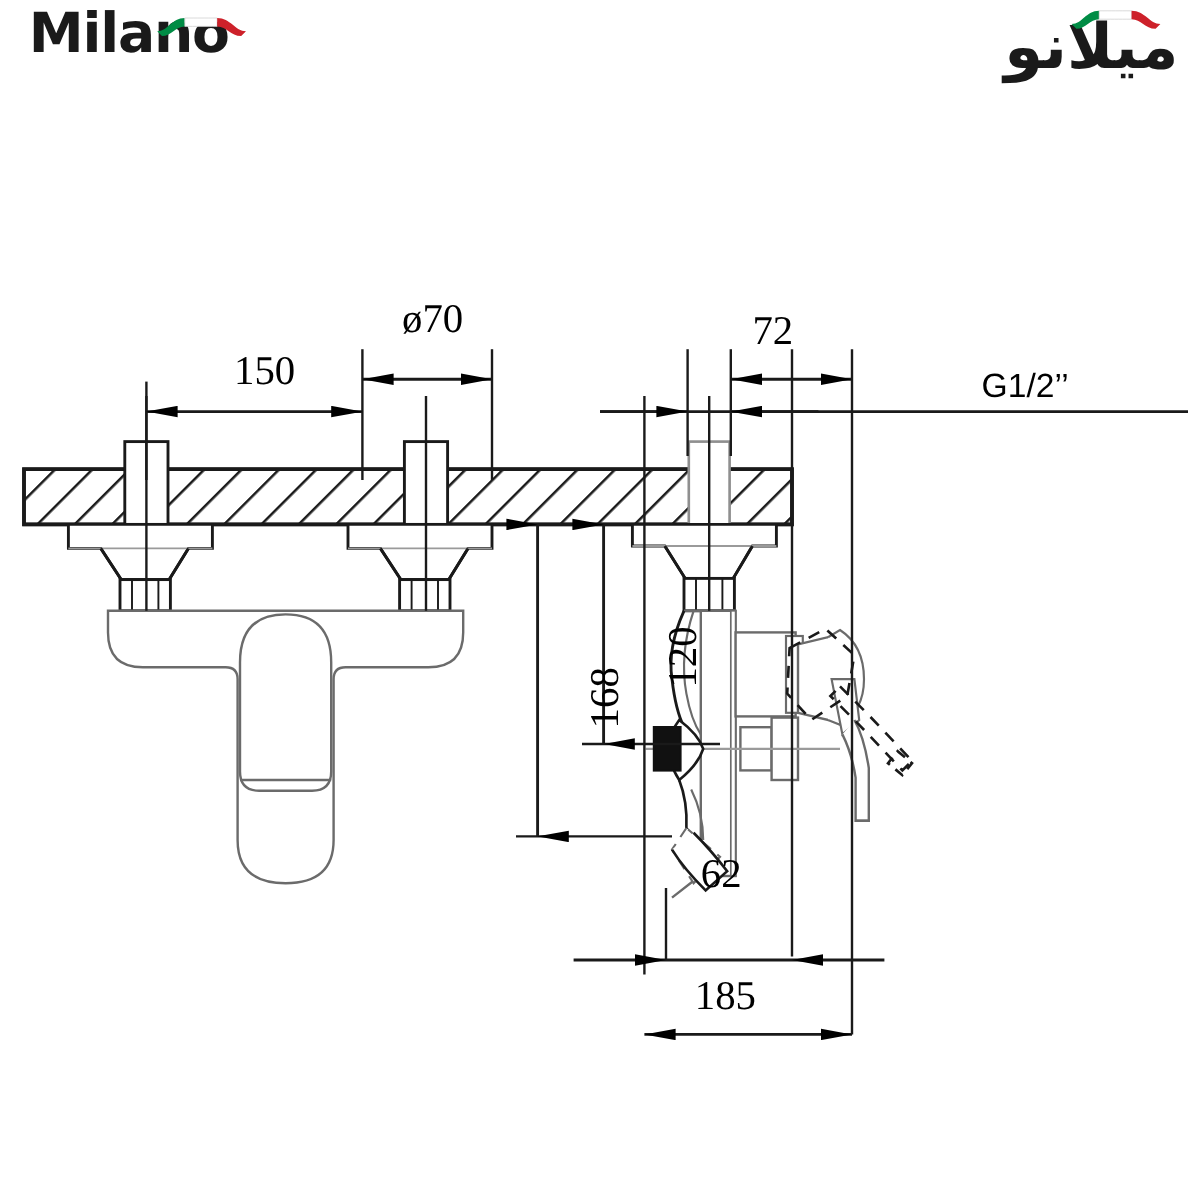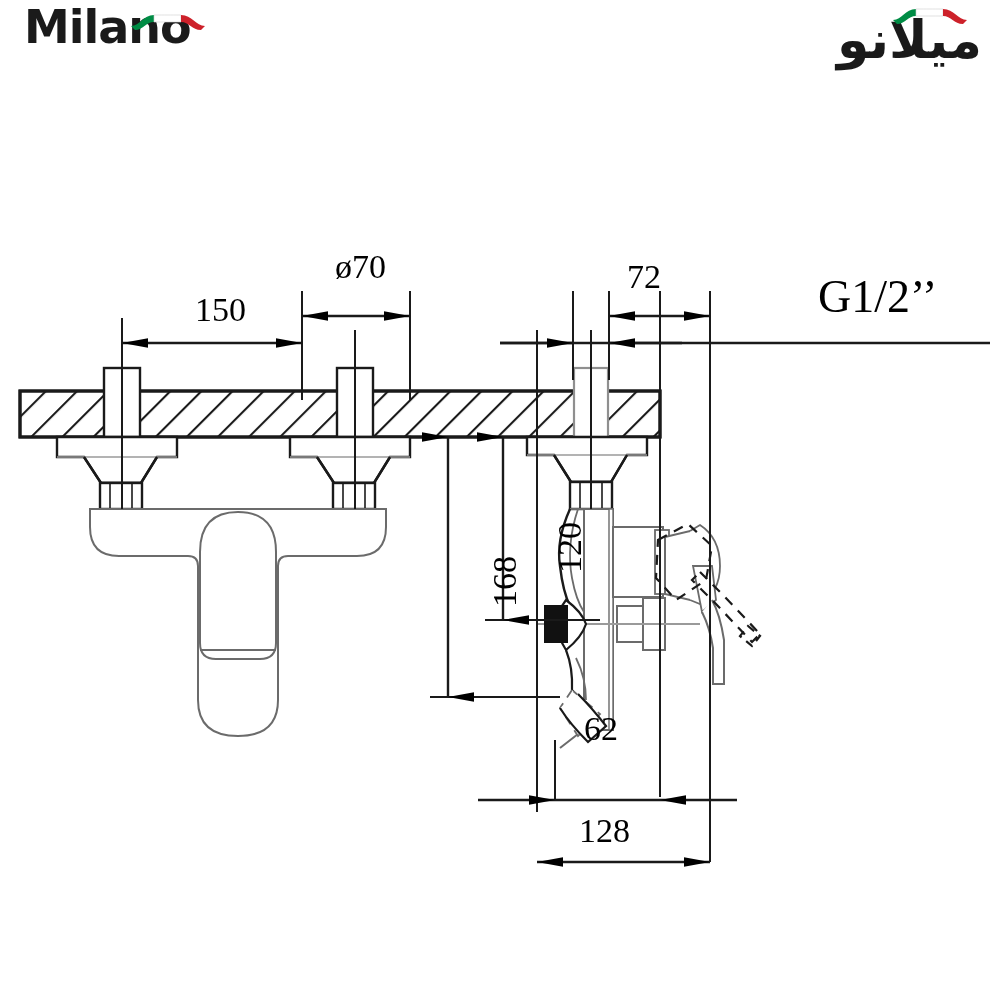--- a/index.html
+++ b/index.html
@@ -55,24 +55,25 @@
     color:#000;
     white-space:nowrap;
     letter-spacing:0px;
   }
   .dimtext.vert{
     transform-origin:0 0;
     transform:rotate(-90deg);
   }
   .thread-label{
     position:absolute;
-    font-family:Liberation Serif, serif;
-    font-size:46px;
+    font-family:Liberation Sans, sans-serif;
+    font-size:28px;
     color:#000;
     white-space:nowrap;
+    margin-top:36px;
   }
 </style>
 </head>
 <body>
 
 <div id="root">
 
   <div class="brand-left">
     <span class="word">Milano</span>
     <span class="flag" style="left:106px;top:6px;">
@@ -336,15 +337,15 @@
   <div class="dimtext" style="left:627px;top:247px;margin-top:11px;">72</div>
 
   <div class="thread-label" style="left:818px;top:270px;">G1/2’’</div>
 
   <div class="dimtext vert" style="left:486px;top:607px;">168</div>
 
   <div class="dimtext vert" style="left:551px;top:573px;">120</div>
 
   <div class="dimtext" style="left:584px;top:710px;">62</div>
 
-  <div class="dimtext" style="left:579px;top:812px;">128</div>
+  <div class="dimtext" style="left:579px;top:812px;">185</div>
 
 </div>
 
 </body></html>

